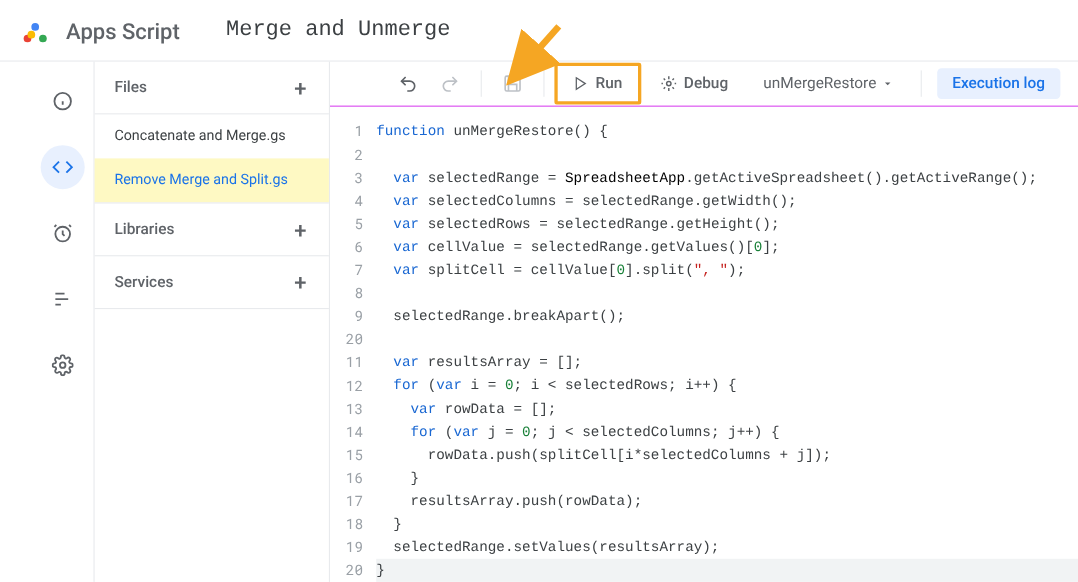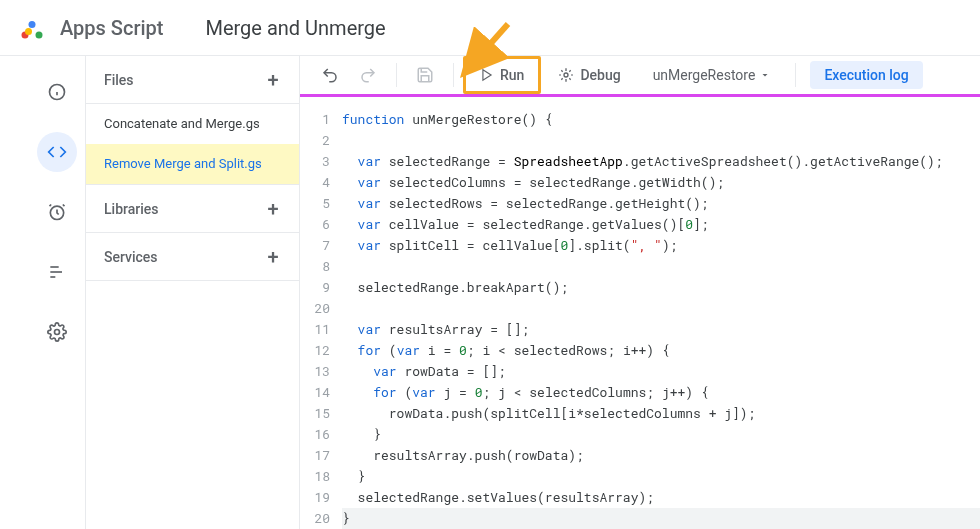--- a/index.html
+++ b/index.html
@@ -15,21 +15,21 @@
   .header {
     display: flex;
     align-items: center;
     height: 56px;
     padding: 0 18px;
     border-bottom: 1px solid #e8eaed;
     gap: 10px;
   }
   .logo { width: 28px; height: 28px; display:flex; align-items:center; justify-content:center;}
   .app-name { font-size: 20px; color: #5f6368; font-weight: 500; margin-left:4px;}
-  .project-name { font-size: 20px; color: #3c4043; margin-left: 32px; }
+  .project-name { font-size: 20px; color: #3c4043; margin-left: 32px; font-family: Liberation Mono, monospace; }
   .layout { display: flex; height: calc(529px - 56px); padding-left: 28px; }
   .rail {
     width: 58px;
     border-right: 1px solid #e8eaed;
     display: flex;
     flex-direction: column;
     align-items: center;
     padding-top: 16px;
     gap: 20px;
   }
@@ -69,21 +69,22 @@
   .main {
     flex:1;
     display:flex; flex-direction:column;
     position:relative;
   }
   .toolbar {
     height:48px;
     display:flex; align-items:center;
     padding:0 16px;
     gap:10px;
-    border-bottom:3px solid #d946ef;
+    border-bottom:1px solid #d946ef;
+    justify-content:flex-end;
   }
   .tb-icon {
     width:28px; height:28px; display:flex; align-items:center; justify-content:center;
     color:#5f6368; cursor:pointer; border-radius:4px;
   }
   .tb-icon.disabled { color:#bdc1c6; }
   .tb-sep { width:1px; height:24px; background:#e8eaed; margin:0 4px;}
   .run-btn {
     display:flex; align-items:center; gap:6px;
     padding:6px 12px;
@@ -127,20 +128,21 @@
     width:42px;
     text-align:right;
     color:#9aa0a6;
     padding-right:12px;
     user-select:none;
   }
   .code {
     flex:1;
     white-space:pre;
     color:#3c4043;
+    font-family:Liberation Mono, monospace;
   }
   .tok-kw { color:#1967d2; }
   .tok-cls { color:#000000; }
   .tok-num { color:#188038; }
   .tok-str { color:#c5221f; }
   .cursor-line { background:#f1f3f4; display:inline-block; width:100%; }
 </style>
 </head>
 <body>
 

